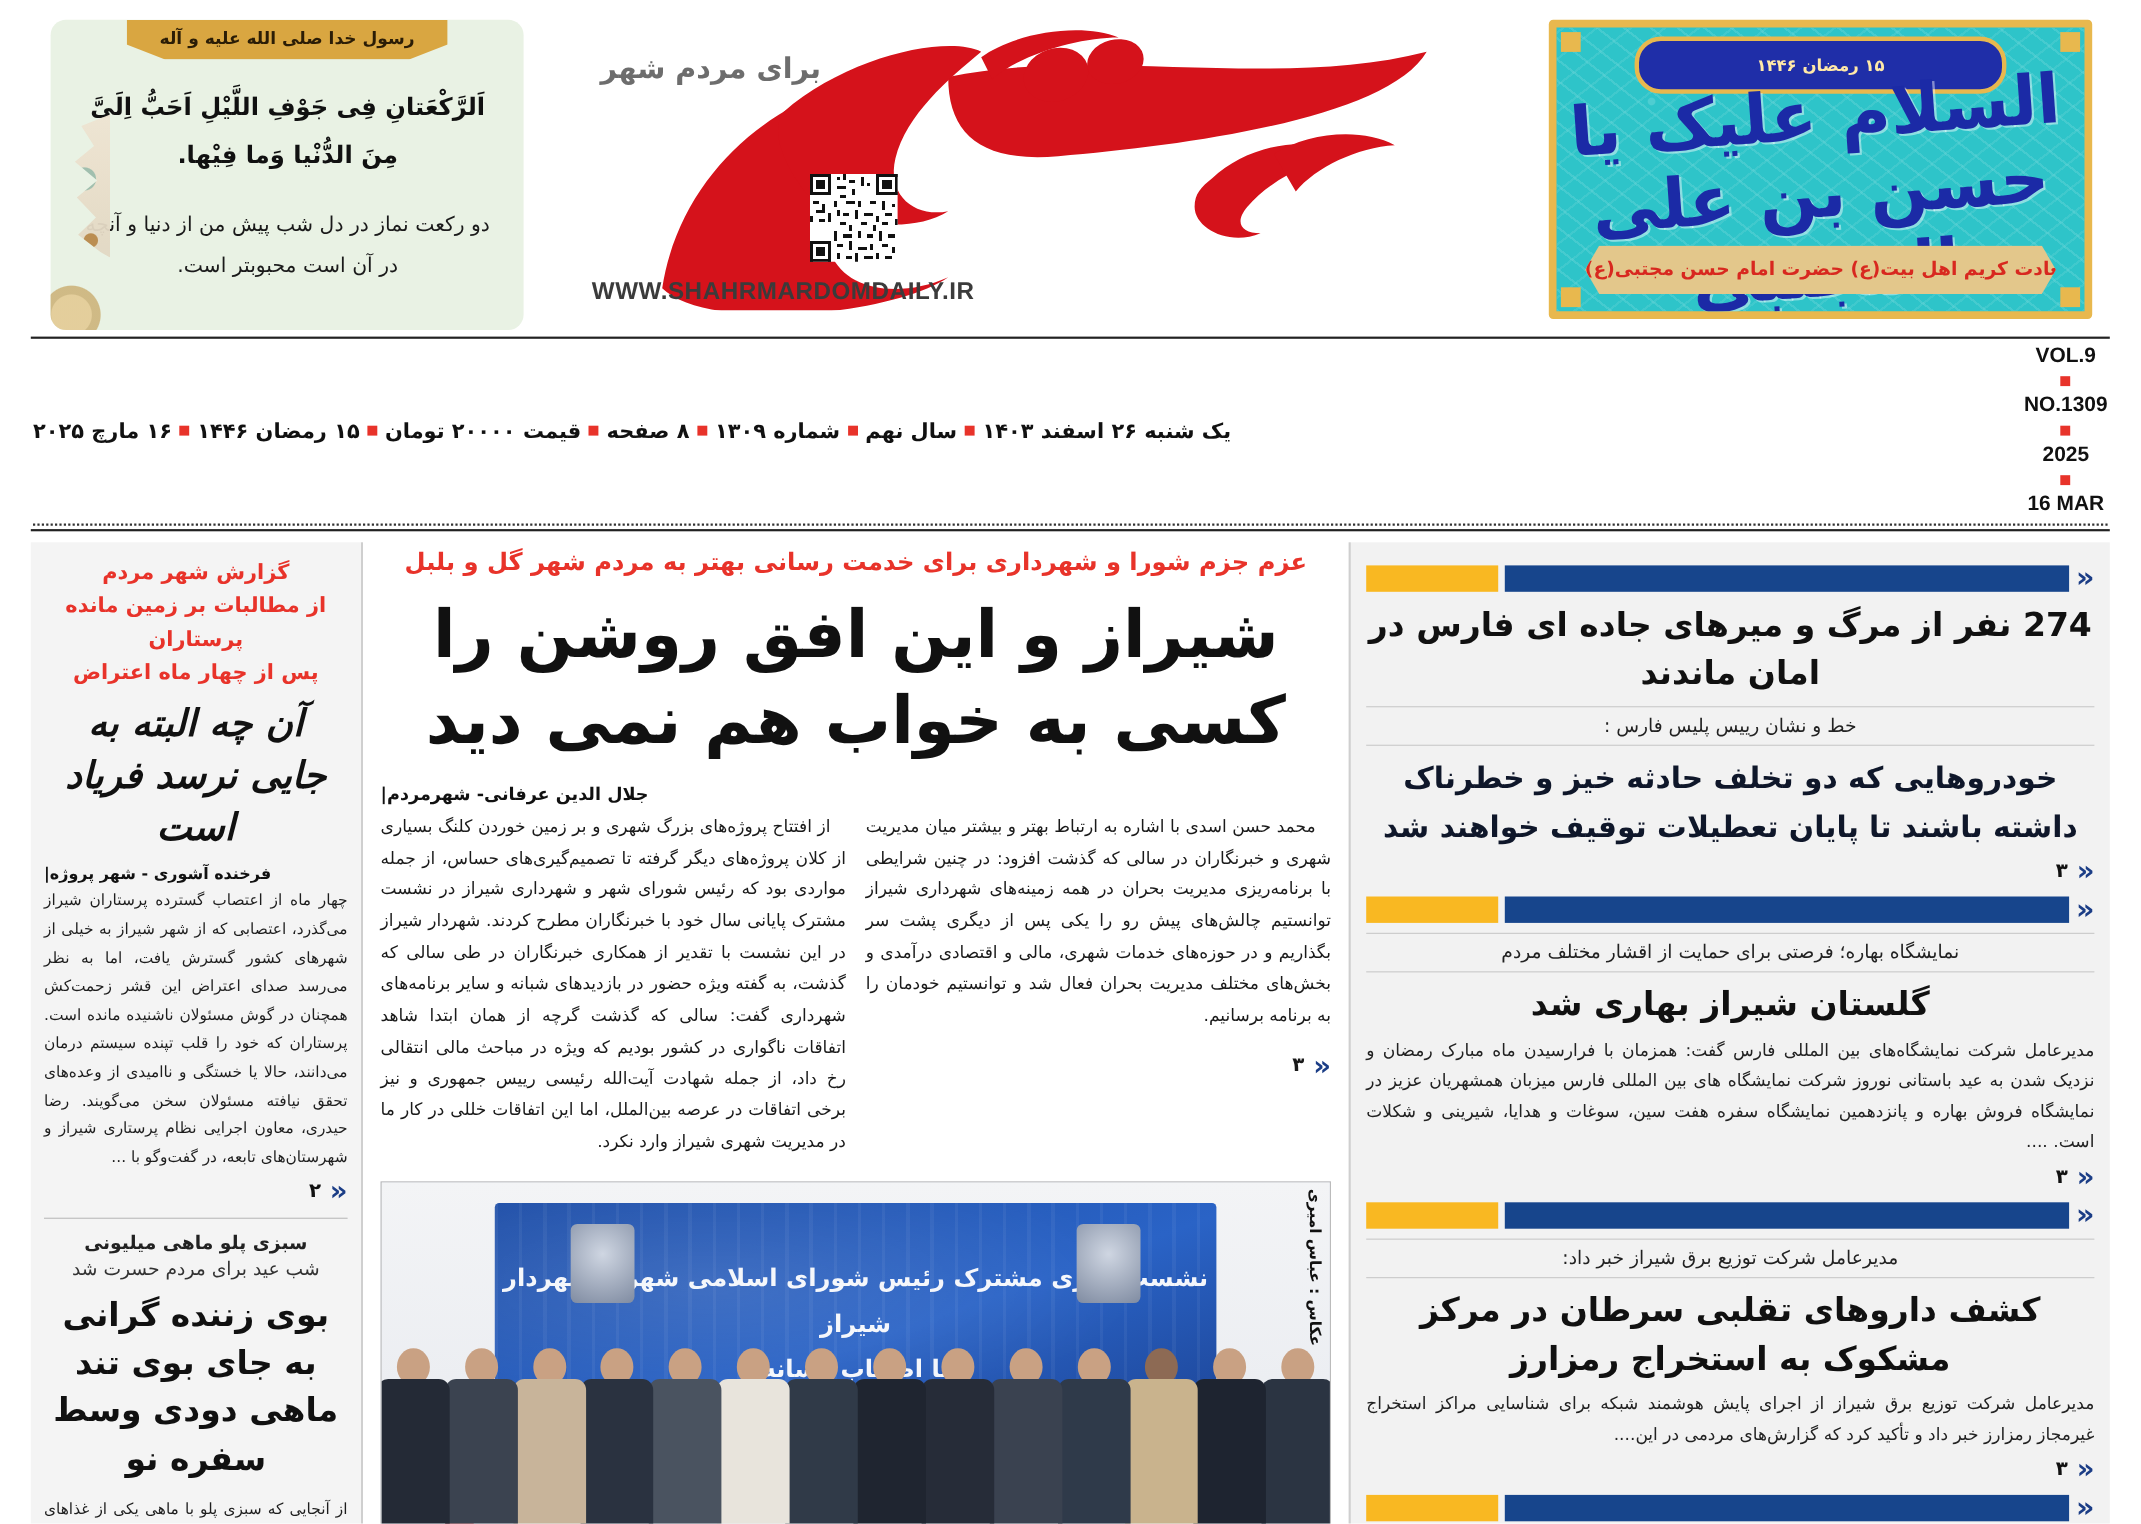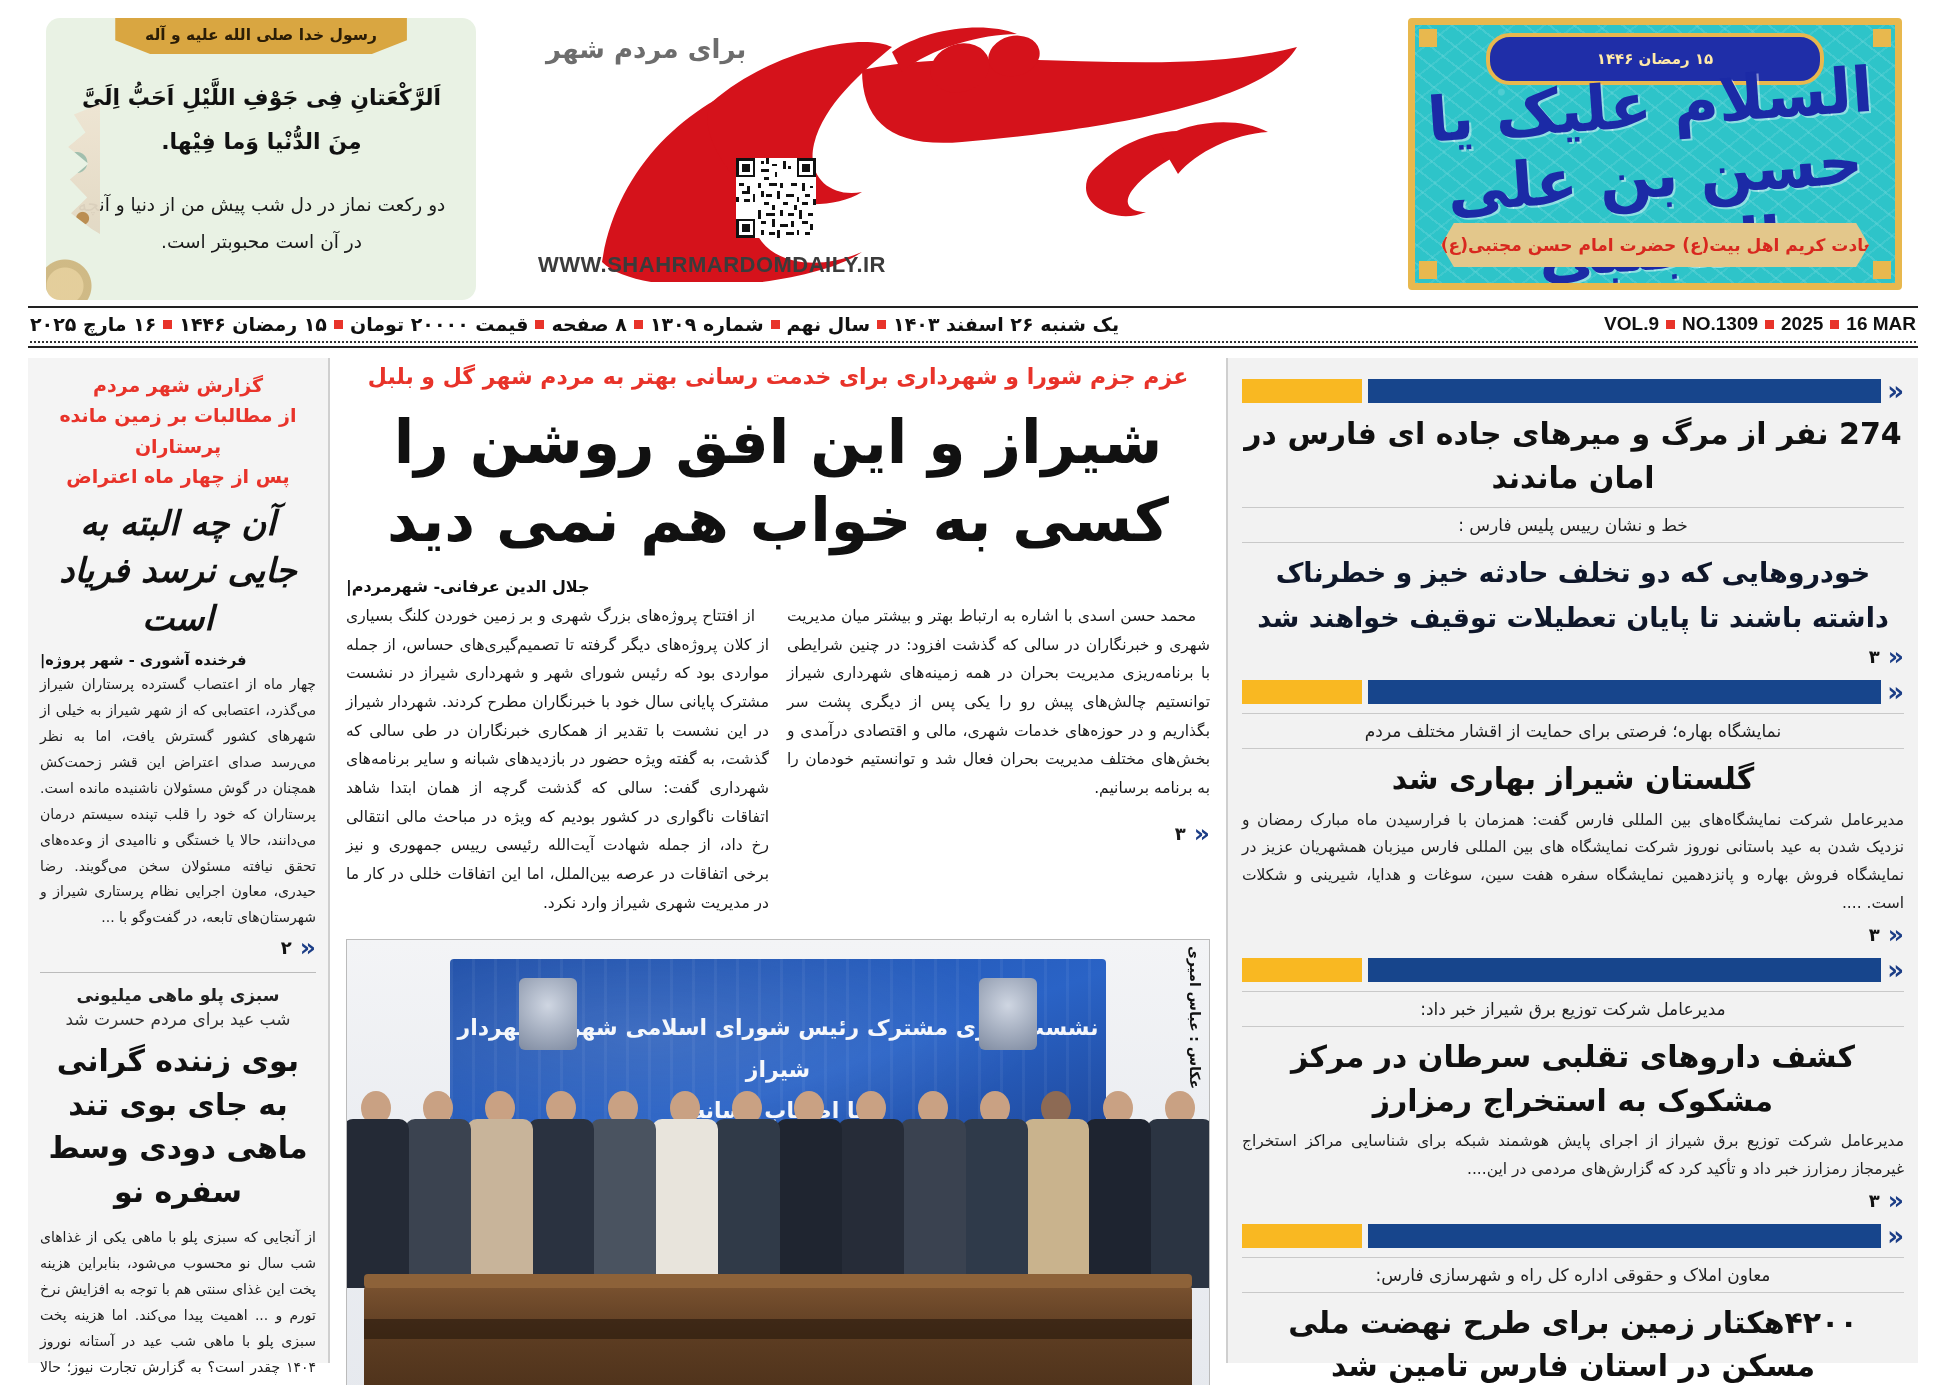--- a/index.html
+++ b/index.html
@@ -45,21 +45,21 @@
     opacity:.95;
   }
   .hadith-orn2{
     position:absolute;left:-16px;bottom:-26px;width:70px;height:80px;
     background:radial-gradient(circle at 50% 50%,#e3c88f 0 18px,#cbb075 19px 26px,transparent 27px);
     opacity:.85;
   }
 
   
   .logoblock{flex:1 1 auto;position:relative;display:flex;align-items:flex-start;justify-content:center;}
-  .tagline{position:absolute;top:16px;left:70px;font-size:26px;color:#6d6d6d;font-weight:600;}
+  .tagline{position:absolute;top:30px;left:70px;font-size:26px;color:#6d6d6d;font-weight:600;}
   .logo-wrap{position:relative;width:100%;height:300px;}
   .logo-svg{position:absolute;top:-6px;left:50%;transform:translateX(-50%);}
   .site-url{
     position:absolute;bottom:22px;left:62px;
     font-family:"Liberation Sans",sans-serif;font-size:22px;letter-spacing:.5px;
     color:#3b3b3b;direction:ltr;font-weight:600;
   }
   .qr{position:absolute;bottom:62px;left:260px;width:80px;height:80px;}
 
   
@@ -91,21 +91,21 @@
     clip-path:polygon(3% 0,97% 0,100% 50%,97% 100%,3% 100%,0 50%);
   }
   .occ-banner span{color:#d8281f;font-size:17px;font-weight:bold;white-space:nowrap;}
   .occ-corner{position:absolute;width:18px;height:18px;background:#e8b84e;}
   .oc-tl{top:4px;left:4px}.oc-tr{top:4px;right:4px}.oc-bl{bottom:4px;left:4px}.oc-br{bottom:4px;right:4px}
 
   
   .datebar{margin-top:6px;border-top:2px solid #222;border-bottom:2px solid #222;padding:5px 2px 3px 2px;position:relative;}
   .datebar-inner{display:flex;align-items:center;justify-content:space-between;padding-bottom:4px;}
   .date-fa{font-size:19px;font-weight:bold;color:#111;white-space:nowrap;display:flex;align-items:center;gap:7px;}
-  .date-en{font-family:"Liberation Sans",sans-serif;direction:ltr;font-size:19px;font-weight:bold;color:#111;display:flex;align-items:center;gap:7px;}
+  .date-en{font-family:"Liberation Sans",sans-serif;direction:ltr;font-size:19px;font-weight:bold;color:#111;display:flex;align-items:center;gap:7px;flex-direction:column;}
   .dotsq{display:inline-block;width:9px;height:9px;background:#e8332a;}
   .dotrow{border-top:2.5px dotted #333;margin-top:2px;}
 
   
   .content{display:flex;flex-direction:row;gap:0;margin-top:10px;height:1005px;}
   .col-right{width:690px;flex:0 0 690px;background:#f2f2f2;padding:10px 14px;box-sizing:border-box;}
   .col-center{flex:1 1 auto;padding:0 16px;box-sizing:border-box;border-left:2px solid #cfcfcf;border-right:2px solid #cfcfcf;}
   .col-left{width:300px;flex:0 0 300px;background:#f4f4f4;padding:12px 12px;box-sizing:border-box;}
 
   

